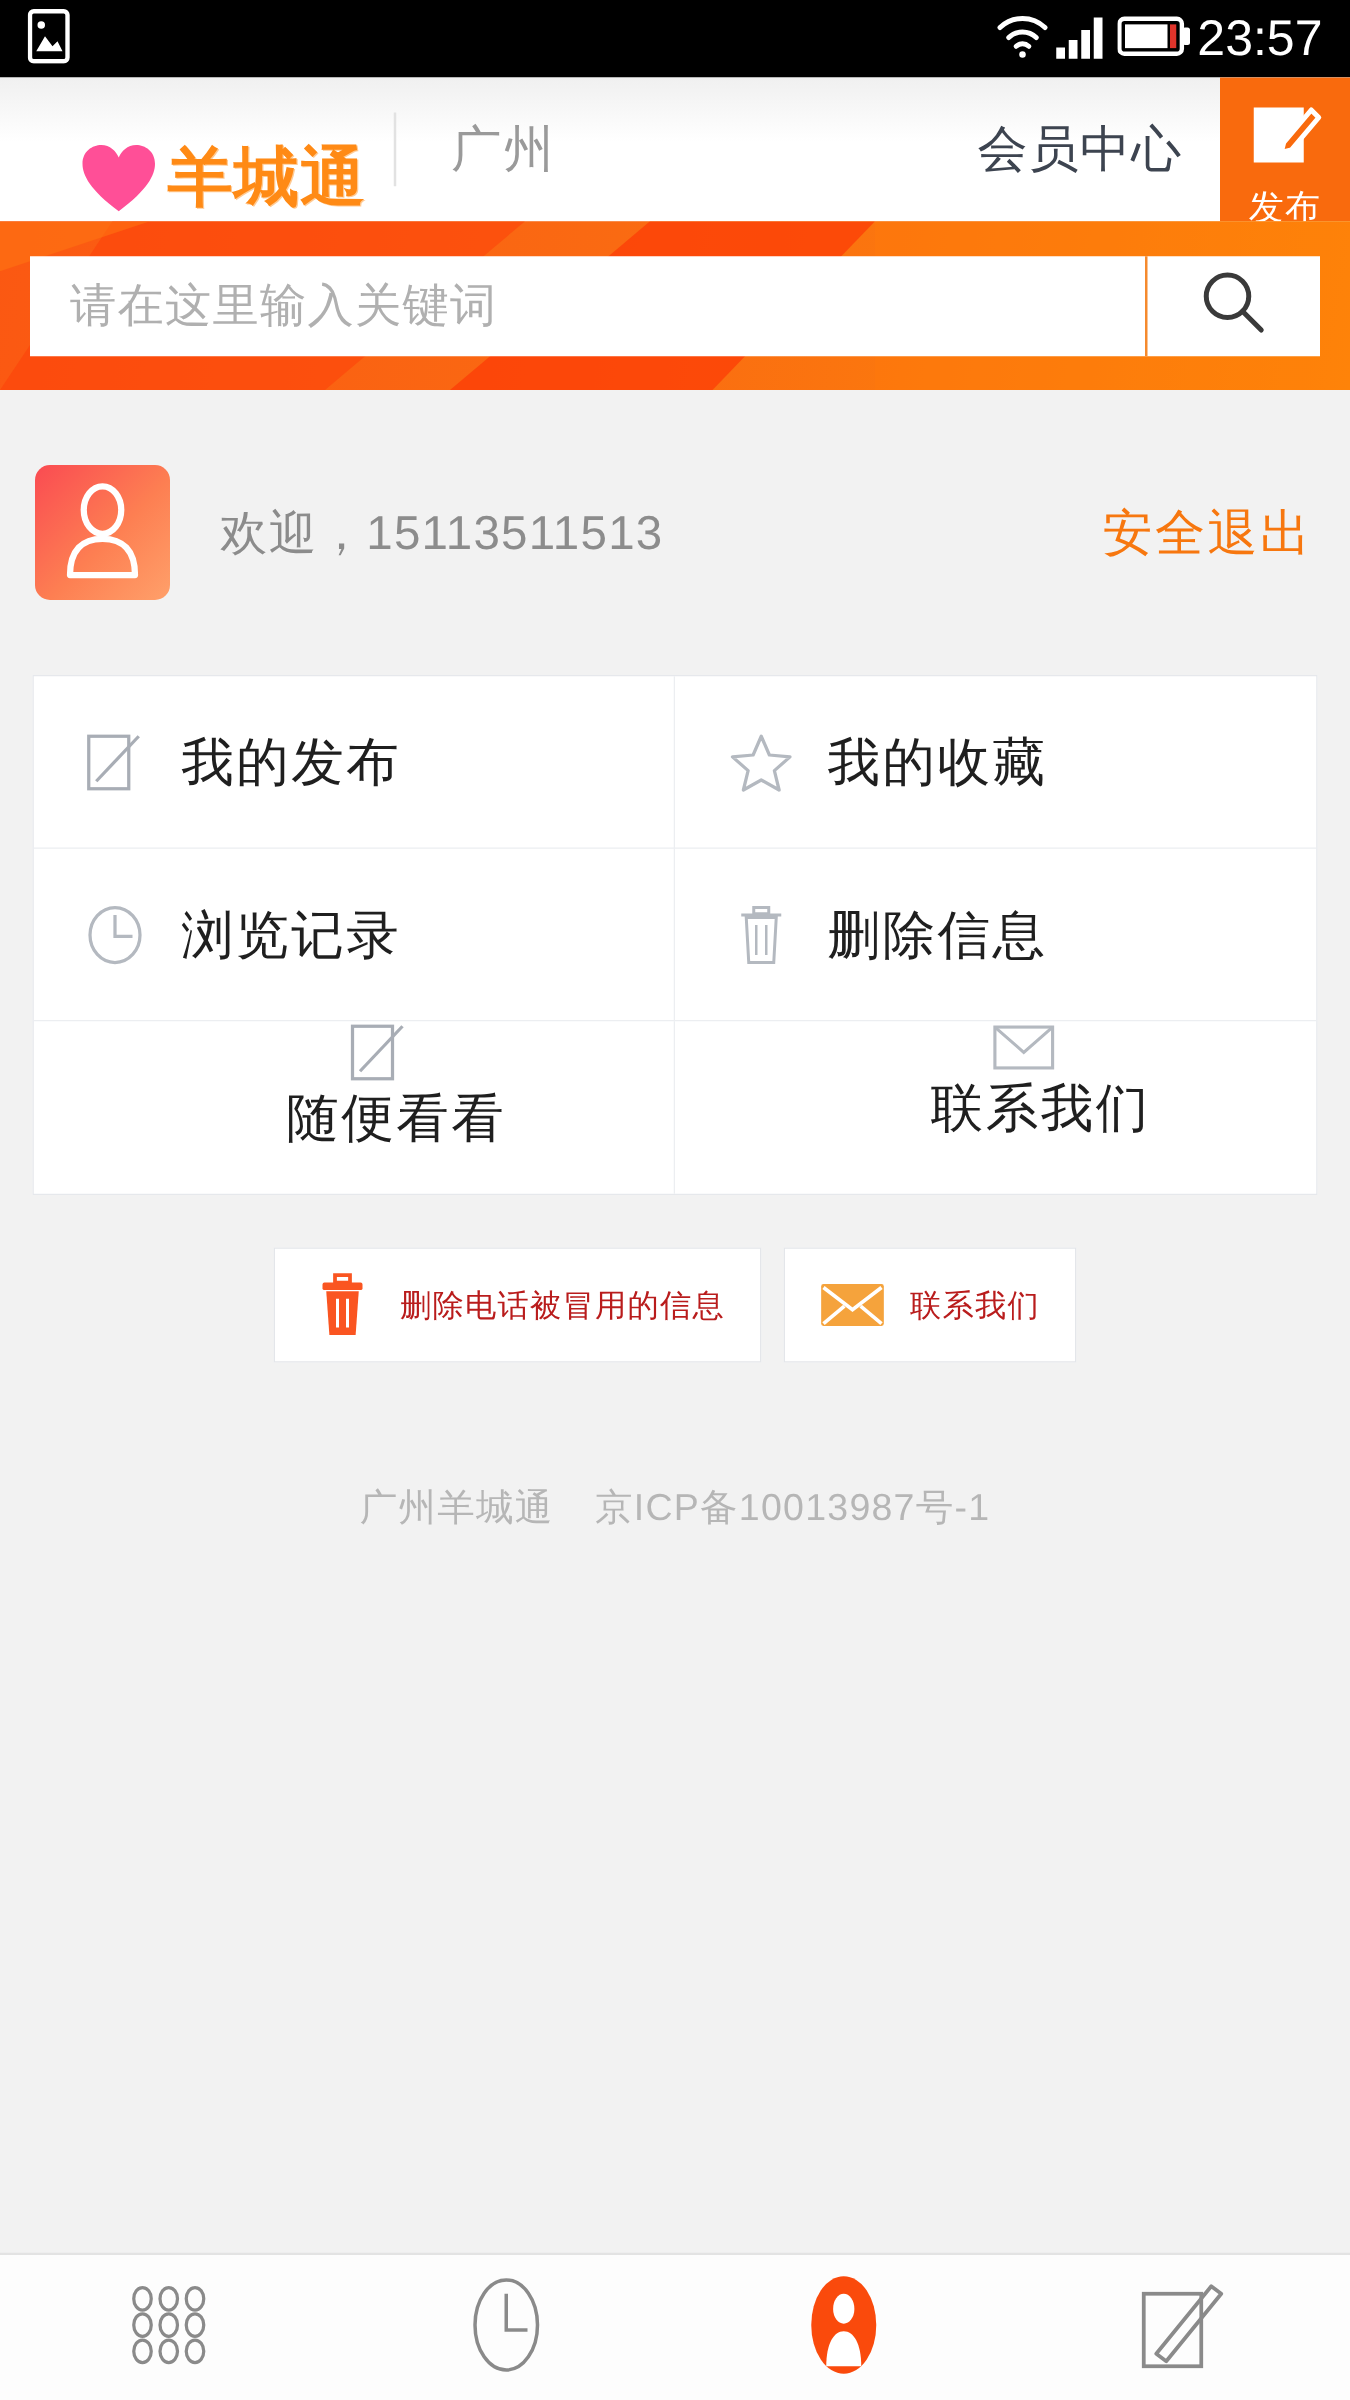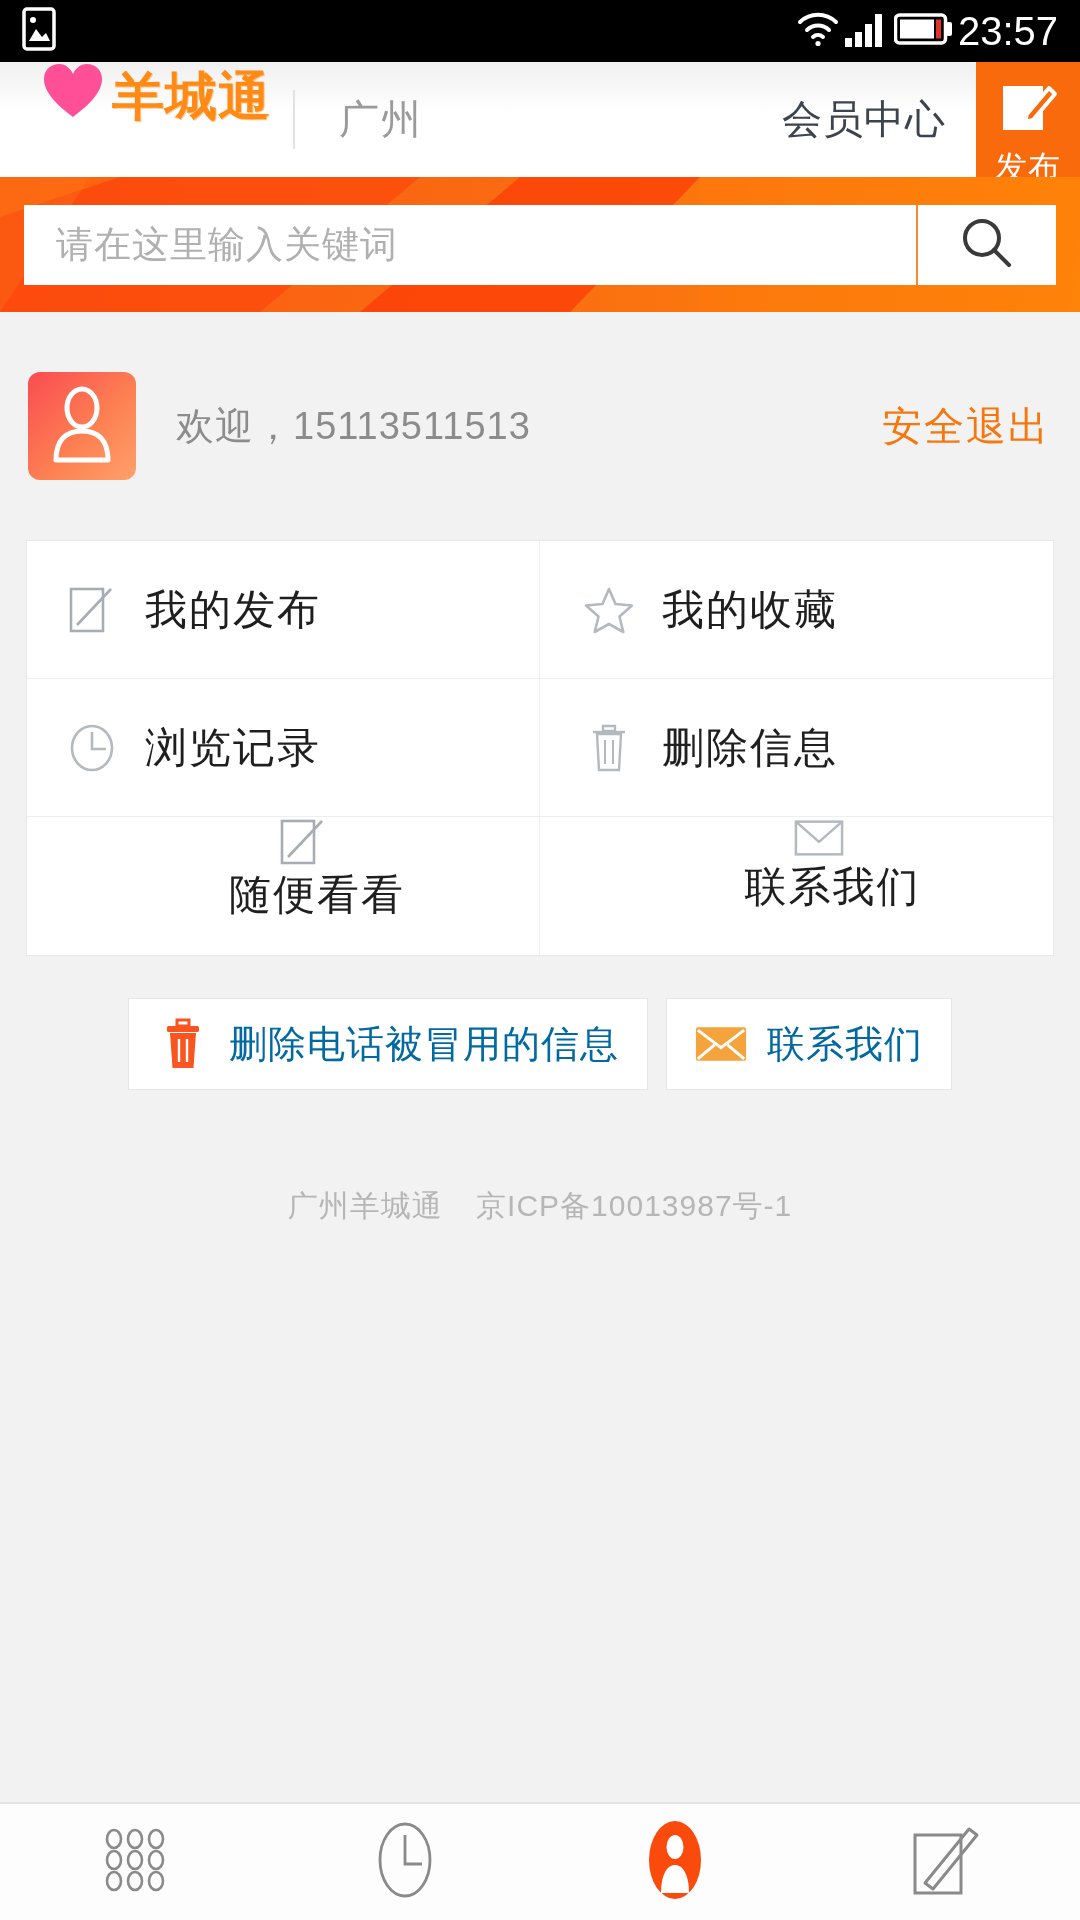--- a/index.html
+++ b/index.html
@@ -17,21 +17,21 @@
   }
   .sb-left { display: flex; align-items: center; gap: 14px; }
   .sb-right { margin-left: auto; display: flex; align-items: center; gap: 4px; }
   .sb-time { font-size: 40px; letter-spacing: 0px; font-weight: 400; line-height: 1; }
 
   
   .header {
     height: 115px; background: linear-gradient(#f0f0f0 0%, #ffffff 45%);
     display: flex; align-items: stretch; position: relative;
   }
-  .logo-wrap { display: flex; align-items: flex-start; padding-left: 42px; }
+  .logo-wrap { display: flex; align-items: flex-end; padding-left: 64px; }
   .logo-heart { margin-right: 8px; }
   .logo-text {
     font-size: 52px; font-weight: bold; color: #ff8a15;
     letter-spacing: 1px;
     text-shadow: 1px 1px 0 rgba(255,140,20,.45);
   }
   .logo-divider {
     width: 2px; background: #e2e2e2; margin: 28px 0 28px 22px;
   }
   .city {
@@ -40,21 +40,21 @@
   }
   .member-center {
     margin-left: auto; font-size: 40px; color: #3d4450;
     display: flex; align-items: center; padding-right: 30px; letter-spacing: 1px;
   }
   .publish-btn {
     width: 104px; background: #f96a0d;
     display: flex; flex-direction: column; align-items: center;
     justify-content: flex-start; padding-top: 14px; color: #fff;
   }
-  .publish-label { font-size: 32px; margin-top: 4px; letter-spacing: 1px; }
+  .publish-label { font-size: 28px; margin-top: 4px; letter-spacing: 1px; }
 
   
   .search-banner {
     height: 135px; position: relative; overflow: hidden;
     background: linear-gradient(100deg, #fb5812 0%, #fa6a12 45%, #fd8a08 100%);
     display: flex; align-items: center;
   }
   .poly { position: absolute; top: 0; left: 0; width: 100%; height: 100%; }
   .search-box {
     position: relative; z-index: 2;
@@ -117,21 +117,21 @@
     display: flex; justify-content: center; gap: 18px;
     margin-top: 42px; padding: 0 26px;
   }
   .action-btn {
     background: #fff; border: 1px solid #e4e6ea;
     height: 92px; display: flex; align-items: center;
     padding: 0 28px;
   }
   .action-icon { width: 52px; display:flex; align-items:center; justify-content:center; flex:none; }
   .action-label {
-    font-size: 38px; color: #0369a1; margin-left: 20px; letter-spacing: 1px;
+    font-size: 25px; color: #b91c1c; margin-left: 20px; letter-spacing: 1px;
     white-space: nowrap;
   }
 
   
   .footer {
     text-align: center; margin-top: 96px;
     font-size: 30px; color: #b6b6b6; letter-spacing: 1px;
   }
   .footer span { margin: 0 12px; }
 

